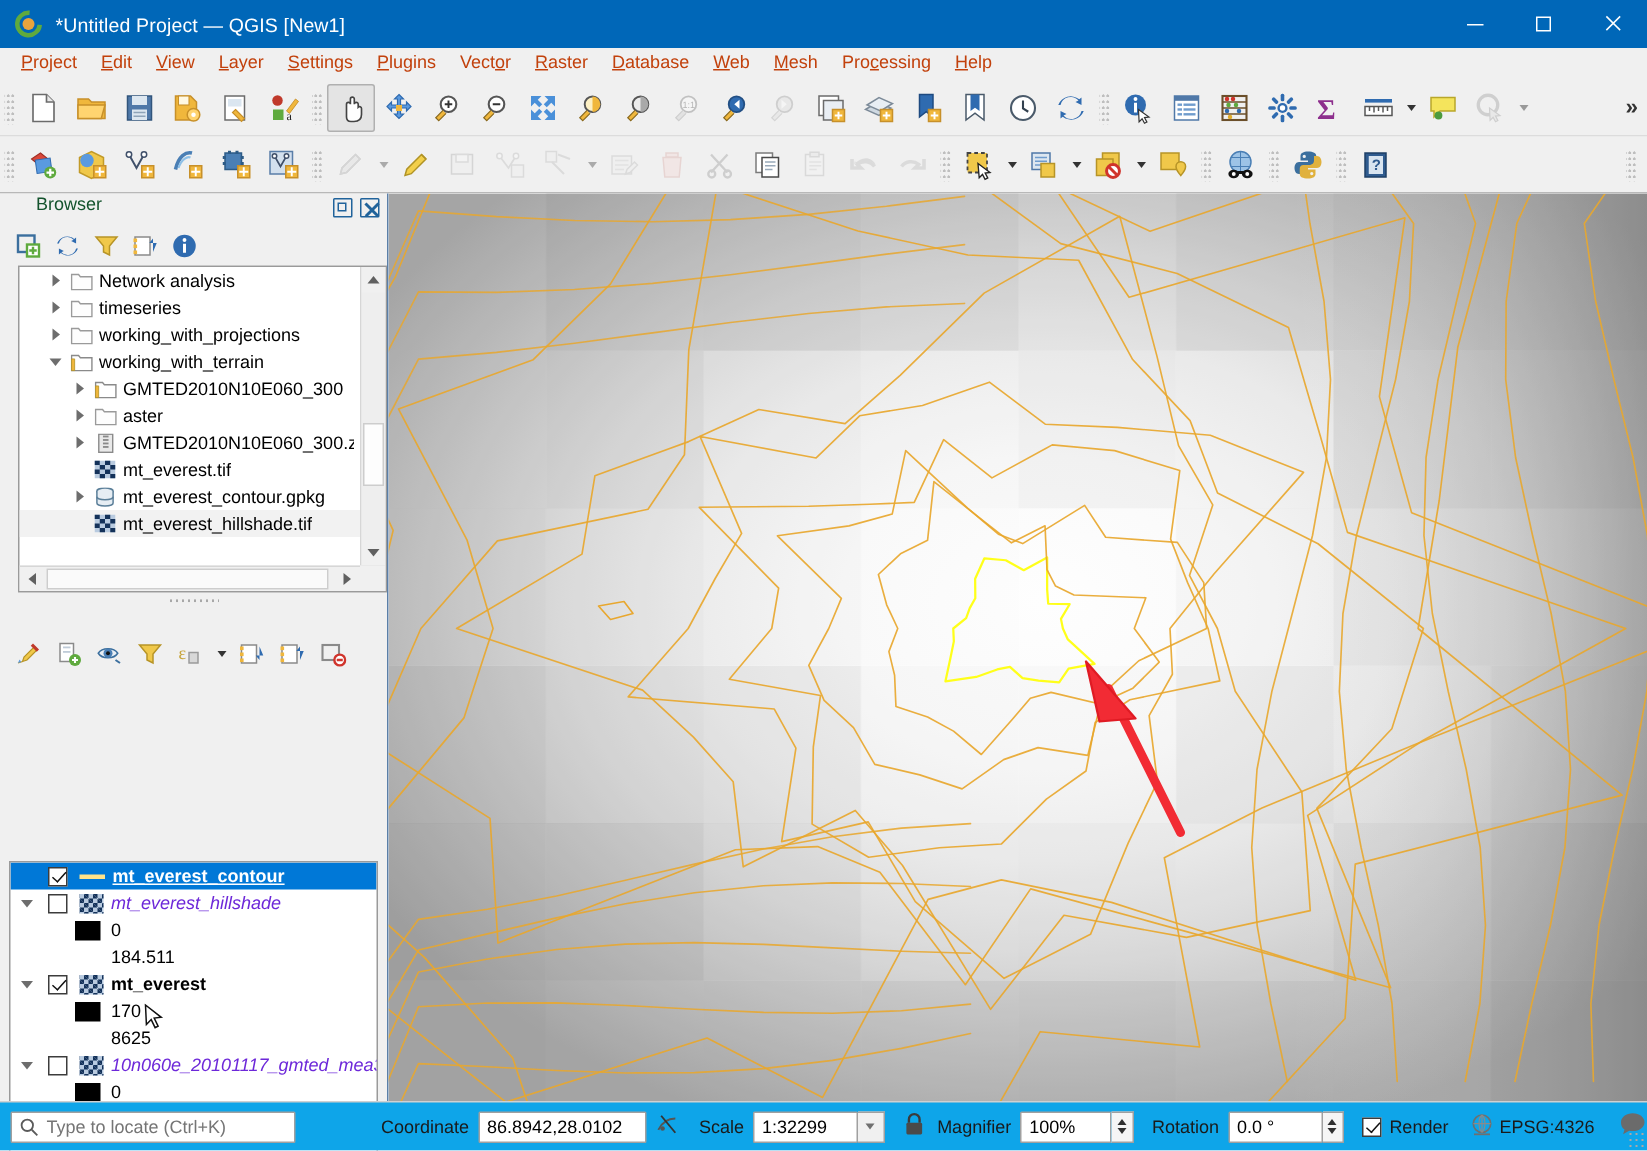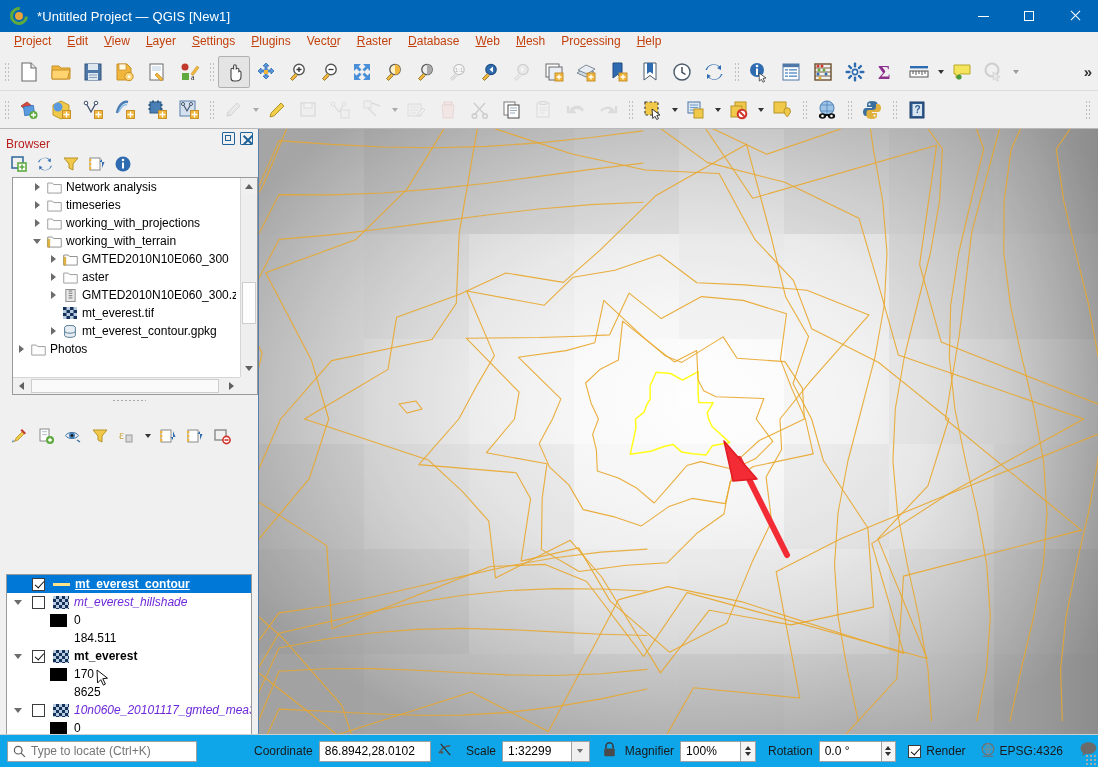--- a/index.html
+++ b/index.html
@@ -87,22 +87,22 @@
   .tb-chev {
     margin-left:auto; margin-right:8px; font-size:15px; font-weight:bold; color:#333;
     flex:none; letter-spacing:-2px;
   }
 
   
   .left-dock {
     position:absolute; left:0; top:129px; width:258px; height:605px; background:#f0f0f0;
   }
   .panel-title {
-    height:22px; display:flex; align-items:flex-end; padding-left:6px;
-    font-size:12px; color:#b91c1c; position:relative;
+    height:22px; display:flex; align-items:flex-start; padding-left:24px;
+    font-size:12px; color:#14532d; position:relative;
   }
   .panel-title .pt-btns { position:absolute; right:5px; top:3px; display:flex; gap:5px; }
   .pt-ico { width:13px; height:13px; position:relative; }
   .pt-float { border:1.5px solid #20639b; border-radius:1px; }
   .pt-float:after {
     content:""; position:absolute; left:2px; top:2px; right:3px; bottom:3px;
     border:1px solid #20639b;
   }
   .pt-close:before, .pt-close:after {
     content:""; position:absolute; left:1px; top:6px; width:12px; height:1.6px; background:#20639b;
@@ -962,31 +962,39 @@
             </div>
             <div class="tw-ico">
               <svg width="14" height="13" viewBox="0 0 14 13">
                 <ellipse cx="7" cy="2.4" rx="5.4" ry="2" fill="#e6edf3" stroke="#5b7f99"></ellipse>
                 <path d="M1.6 2.4v8c0 1.1 2.4 2 5.4 2s5.4-.9 5.4-2v-8" fill="#e6edf3" stroke="#5b7f99"></path>
                 <path d="M1.6 6.2c0 1.1 2.4 2 5.4 2s5.4-.9 5.4-2" fill="none" stroke="#5b7f99"></path>
               </svg>
             </div>
             <span class="tree-label">mt_everest_contour.gpkg</span>
           </div>
-          <div class="tree-row">
-            <div style="width: 0px; flex: 0 0 auto;"></div>
-            <div class="expander">
-              <i class="col"></i>
-            </div>
+          <div class="tree-row sel-light">
+            <div style="width: 32px; flex: 0 0 auto;"></div>
+            <div class="expander"></div>
             <div class="tw-ico">
-              <svg width="15" height="13" viewBox="0 0 16 14">
-                <path d="M.7 2.2h5l1.3 1.6h8.3v9.2H.7z" fill="#fdfdfd" stroke="#9a9a9a" stroke-width="1"></path>
+              <svg width="14" height="12" viewBox="0 0 14 12">
+                <rect width="14" height="12" fill="#b9cbe0"></rect>
+                <g fill="#14325a">
+                  <rect x="0" y="0" width="3.5" height="3"></rect>
+                  <rect x="7" y="0" width="3.5" height="3"></rect>
+                  <rect x="3.5" y="3" width="3.5" height="3"></rect>
+                  <rect x="10.5" y="3" width="3.5" height="3"></rect>
+                  <rect x="0" y="6" width="3.5" height="3"></rect>
+                  <rect x="7" y="6" width="3.5" height="3"></rect>
+                  <rect x="3.5" y="9" width="3.5" height="3"></rect>
+                  <rect x="10.5" y="9" width="3.5" height="3"></rect>
+                </g>
               </svg>
             </div>
-            <span class="tree-label">Photos</span>
+            <span class="tree-label">mt_everest_hillshade.tif</span>
           </div>
         </div>
       <div class="vscroll">
         <div class="vtrack" style="top:17px;bottom:17px;"></div>
         <div class="arrow-up">
             <div class="sa-up"></div>
           </div>
         <div class="vthumb" style="top:104px;height:42px;"></div>
         <div class="arrow-dn">
             <div class="sa-dn"></div>

